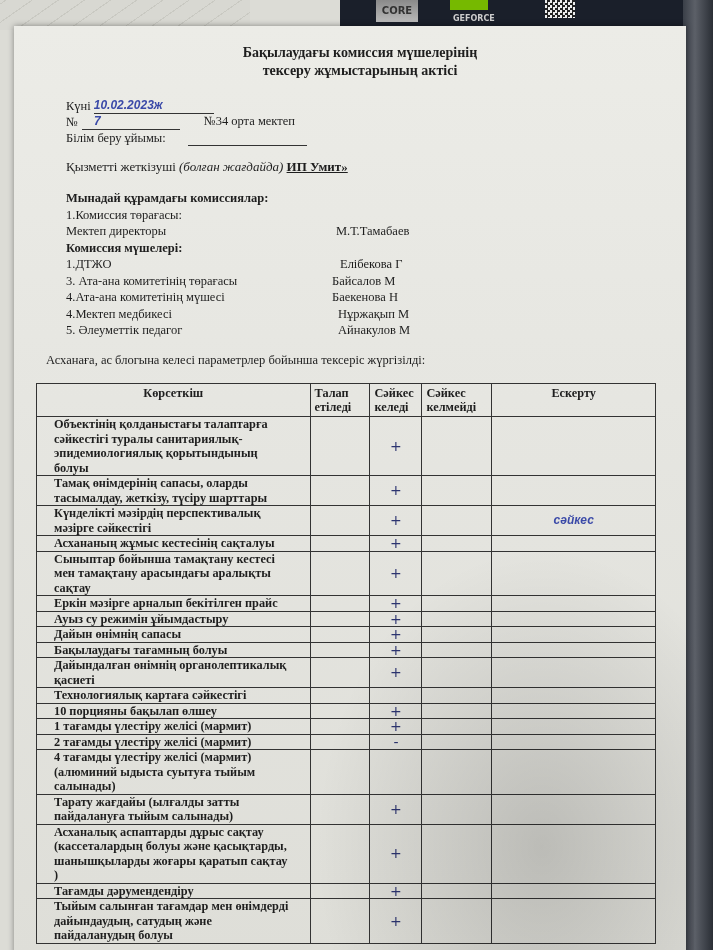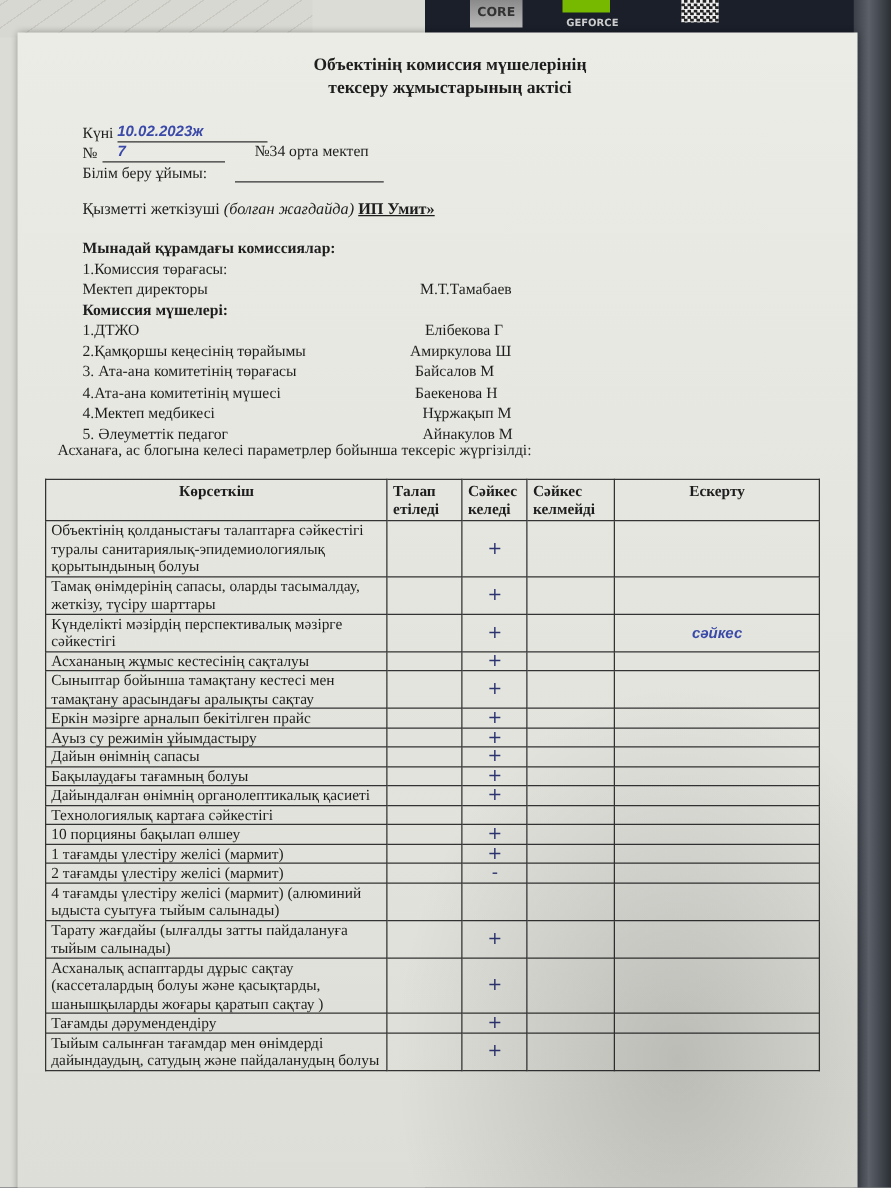--- a/index.html
+++ b/index.html
@@ -77,21 +77,21 @@
   .commission .bold { font-weight: bold; }
   .section-title { position: absolute; left: 32px; top: 327px; font-size: 12.5px; font-weight: normal; }
   table.checks {
     position: absolute; left: 22px; top: 357px; width: 620px;
     border-collapse: collapse; font-size: 12.3px; line-height: 14.5px;
   }
   table.checks th, table.checks td { border: 1px solid #333; vertical-align: top; }
   table.checks th { font-weight: bold; text-align: left; padding: 2px 4px; line-height: 14px; }
   table.checks th.c0 { text-align: center; }
   table.checks th.c4 { text-align: center; }
-  table.checks td.c0 { padding: 0 4px; }
+  table.checks td.c0 { padding: 0 17px; font-weight: bold; }
   table.checks td.mark {
     text-align: center; vertical-align: middle;
     font-family: "DejaVu Sans", sans-serif; color: #2c3470; font-size: 14px;
   }
   table.checks td.note {
     text-align: center; vertical-align: middle;
   }
 </style>
 </head>
 <body>
@@ -99,21 +99,21 @@
 <div class="under-paper"></div>
 <div class="under-paper-top"></div>
 <div class="sticker-core">CORE i7</div>
 <div class="sticker-nv"></div>
 <div class="sticker-geforce">GEFORCE</div>
 <div class="sticker-qr"></div>
 <div class="right-dark"></div>
 
 <div class="paper">
   <div class="title">
-    <div>Объектінің комиссия мүшелерінің</div>
+    <div>Бақылаудағы комиссия мүшелерінің</div>
     <div>тексеру жұмыстарының актісі</div>
   </div>
 
   <div class="meta">
     <div class="row">
       <span>Күні</span>
       <span class="underline" style="width:120px;margin-left:3px;">
         <span class="handwriting">10.02.2023ж</span>
       </span>
     </div>
@@ -139,24 +139,20 @@
     <div class="line bold">Мынадай құрамдағы комиссиялар:</div>
     <div class="line">1.Комиссия төрағасы:</div>
     <div class="line">
       <span class="role">Мектеп директоры</span>
       <span class="name">М.Т.Тамабаев</span>
     </div>
     <div class="line bold">Комиссия мүшелері:</div>
     <div class="line">
       <span class="role">1.ДТЖО</span>
       <span class="name" style="padding-left:4px">Елібекова Г</span>
-    </div>
-    <div class="line">
-      <span class="role">2.Қамқоршы кеңесінің төрайымы</span>
-      <span class="name" style="margin-left:-8px">Амиркулова Ш</span>
     </div>
     <div class="line">
       <span class="role">3. Ата-ана комитетінің төрағасы</span>
       <span class="name" style="margin-left:-4px">Байсалов М</span>
     </div>
     <div class="line">
       <span class="role">4.Ата-ана комитетінің мүшесі</span>
       <span class="name" style="margin-left:-4px">Баекенова Н</span>
     </div>
     <div class="line">

